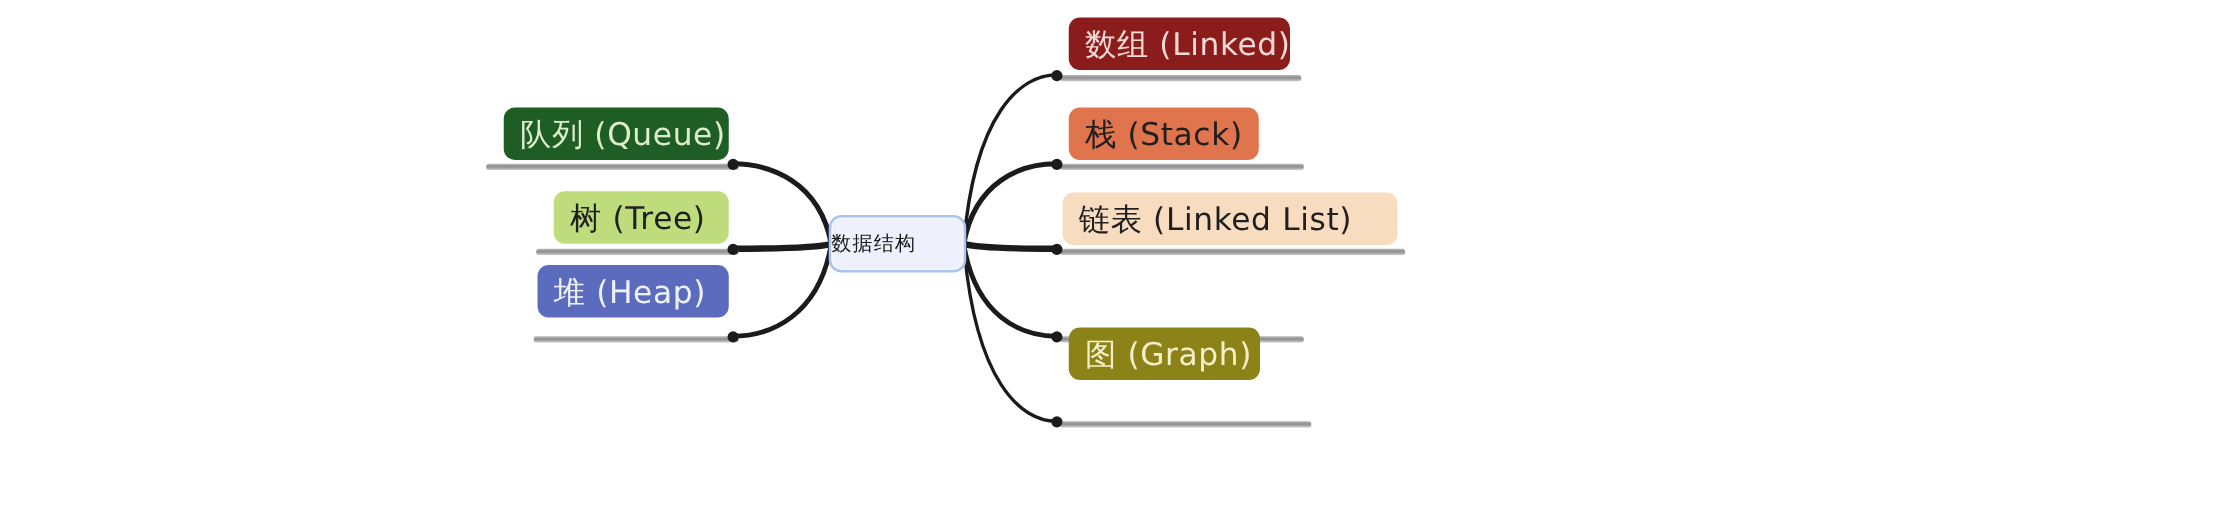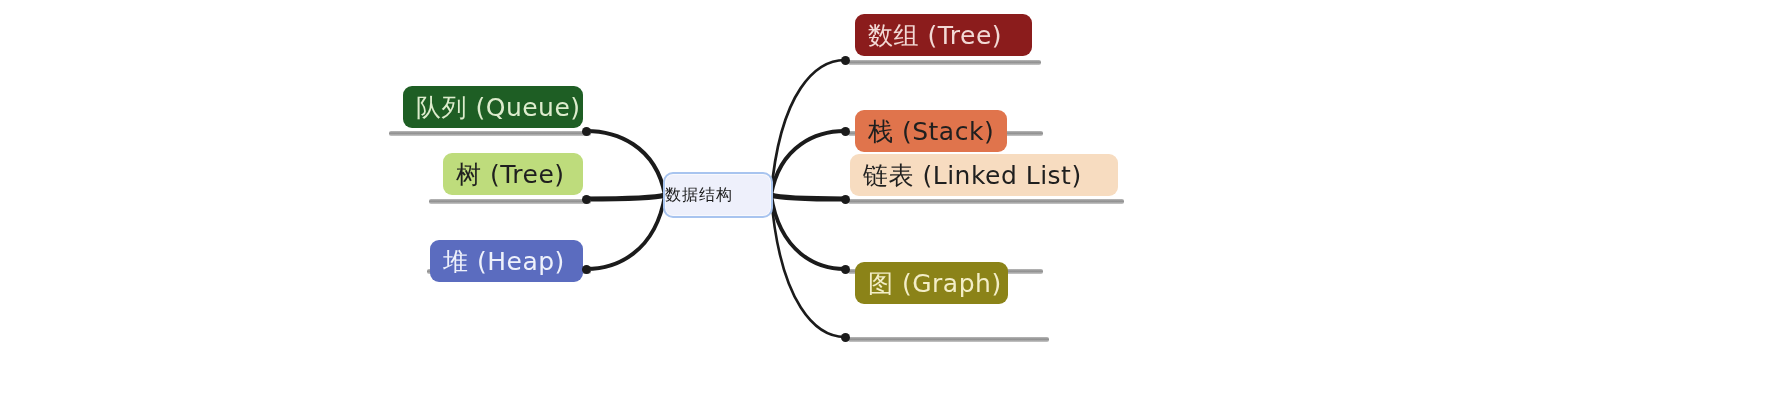--- a/index.html
+++ b/index.html
@@ -77,31 +77,31 @@
 <div class="node" style="left: 403px; top: 86px; width: 180px; background: rgb(30, 94, 36); color: rgb(221, 236, 205);">
       <span>队列 (Queue)</span>
     </div>
     <div class="bar" style="left: 389px; top: 131px; width: 202px;"></div>
     <div class="dot" style="left: 581.5px; top: 127px; background: rgb(27, 27, 27);"></div>
     <div class="node" style="left: 443px; top: 153px; width: 140px; background: rgb(190, 220, 124); color: rgb(31, 31, 31);">
       <span>树 (Tree)</span>
     </div>
     <div class="bar" style="left: 429px; top: 199px; width: 162px;"></div>
     <div class="dot" style="left: 581.5px; top: 195px; background: rgb(27, 27, 27);"></div>
-    <div class="node" style="left: 430px; top: 240px; width: 153px; background: rgb(91, 108, 191); color: rgb(238, 241, 251);">
+    <div class="node" style="left: 430px; top: 212px; width: 153px; background: rgb(91, 108, 191); color: rgb(238, 241, 251);">
       <span>堆 (Heap)</span>
     </div>
     <div class="bar" style="left: 427px; top: 269px; width: 164px;"></div>
     <div class="dot" style="left: 581.5px; top: 265px; background: rgb(27, 27, 27);"></div>
     <div class="node" style="left: 855px; top: 14px; width: 177px; background: rgb(139, 28, 28); color: rgb(242, 217, 213);">
-      <span>数组 (Tree)</span>
+      <span>数组 (Linked)</span>
     </div>
     <div class="bar" style="left: 848px; top: 60px; width: 193px;"></div>
     <div class="dot" style="left: 840.5px; top: 56px; background: rgb(27, 27, 27);"></div>
-    <div class="node" style="left: 855px; top: 86px; width: 152px; background: rgb(224, 116, 76); color: rgb(31, 31, 31); margin-top: 24px;">
+    <div class="node" style="left: 855px; top: 86px; width: 152px; background: rgb(224, 116, 76); color: rgb(31, 31, 31);">
       <span>栈 (Stack)</span>
     </div>
     <div class="bar" style="left: 848px; top: 131px; width: 195px;"></div>
     <div class="dot" style="left: 840.5px; top: 127px; background: rgb(27, 27, 27);"></div>
     <div class="node" style="left: 850px; top: 154px; width: 268px; background: rgb(247, 220, 192); color: rgb(31, 31, 31);">
       <span>链表 (Linked List)</span>
     </div>
     <div class="bar" style="left: 848px; top: 199px; width: 276px;"></div>
     <div class="dot" style="left: 840.5px; top: 195px; background: rgb(27, 27, 27);"></div>
     <div class="node" style="left: 855px; top: 224px; width: 153px; background: rgb(139, 131, 24); color: rgb(243, 238, 199); margin-top: 38px;">

